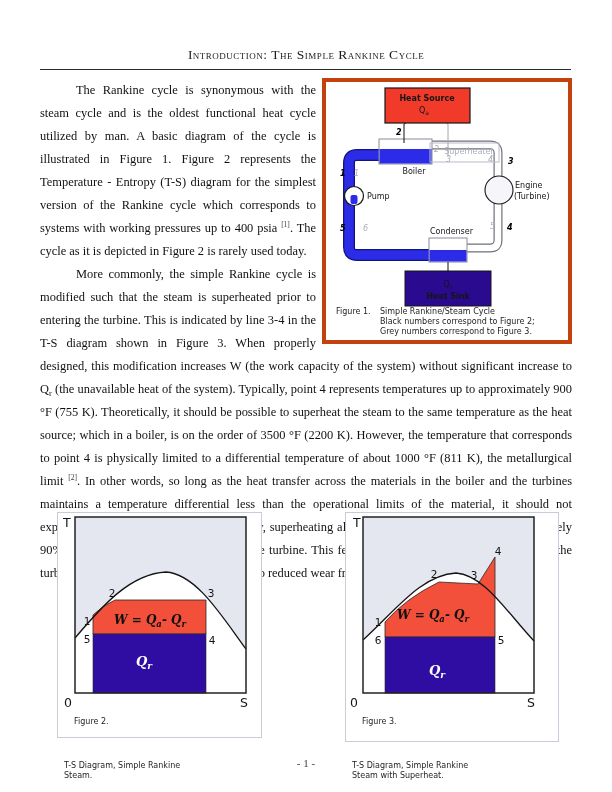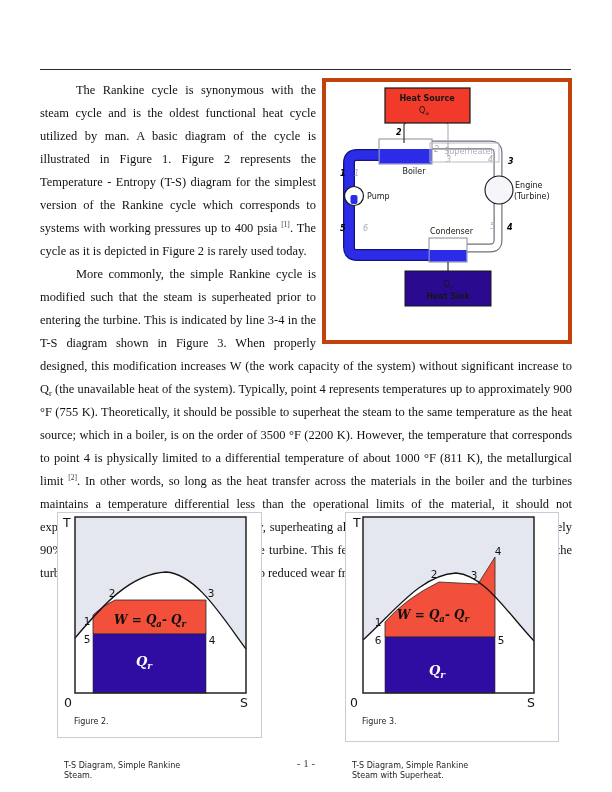--- a/index.html
+++ b/index.html
@@ -40,20 +40,21 @@
   .qlab{font-size:13px;font-style:italic;font-weight:bold;
         font-family:"DejaVu Serif", serif;fill:#ffffff;}
   .qlab-s{font-size:9px;font-style:italic;font-weight:bold;
         font-family:"DejaVu Serif", serif;fill:#ffffff;}
 </style>
 </head>
 <body>
 
 <div class="page">
 
+  <div class="hdr">Introduction: The Simple Rankine Cycle</div>
   <div class="hdr-rule"></div>
 
   <div class="content">
 
     <div class="fig1">
       <svg width="240" height="228" viewBox="0 0 240 228">
 
         <path d="M98,63 L164,63 Q172,63 172,71 L172,158 Q172,166 164,166 L134,166" fill="none" stroke="#6f6f78" stroke-width="9"></path>
         <path d="M98,63 L164,63 Q172,63 172,71 L172,158 Q172,166 164,166 L134,166" fill="none" stroke="#ffffff" stroke-width="6.6"></path>
 
@@ -98,20 +99,28 @@
         <text x="181" y="148" class="blk-n">4</text>
         <text x="14" y="149" class="blk-n">5</text>
 
         <text x="28" y="94" class="gry-n">1</text>
         <text x="108" y="70" class="gry-n">2</text>
         <text x="120" y="80" class="gry-n">3</text>
         <text x="162" y="80" class="gry-n">4</text>
         <text x="164" y="147" class="gry-n">5</text>
         <text x="37" y="149" class="gry-n">6</text>
       </svg>
+      <div class="figcap">
+        <div class="lbl">Figure 1.</div>
+        <div>
+          <div>Simple Rankine/Steam Cycle</div>
+          <div>Black numbers correspond to Figure 2;</div>
+          <div>Grey numbers correspond to Figure 3.</div>
+        </div>
+      </div>
     </div>
 
     <p><span>The Rankine cycle is synonymous with the steam cycle and is the oldest functional heat cycle utilized by man.  A basic diagram of the cycle is illustrated in Figure 1.  Figure 2 represents the Temperature - Entropy (T-S) diagram for the simplest version of the Rankine cycle which corresponds to systems with working pressures up to 400 psia </span><sup class="cite">[1]</sup><span>.  The cycle as it is depicted in Figure 2 is rarely used today.</span></p>
 
     <p><span>More commonly, the simple Rankine cycle is modified such that the steam is superheated prior to entering the turbine.  This is indicated by line 3-4 in the T-S diagram shown in Figure 3.  When properly designed, this modification increases W (the work capacity of the system) without significant increase to Q</span><sub class="var">r</sub><span> (the unavailable heat of the system).  Typically, point 4 represents temperatures up to approximately 900 °F (755 K).  Theoretically, it should be possible to superheat the steam to the same temperature as the heat source; which in a boiler, is on the order of 3500 °F (2200 K).  However, the temperature that corresponds to point 4 is physically limited to a differential temperature of about 1000 °F (811 K), the metallurgical limit </span><sup class="cite">[2]</sup><span>.  In other words, so long as the heat transfer across the materials in the boiler and the turbines maintains a temperature differential less than the operational limits of the material, it should not experience catastrophic failure.  Additionally, superheating allows the steam to still remain approximately 90% (or greater) dry as it exhausts from the turbine.  This feature of the superheated cycle simplifies the turbine design and extends turbine life due to reduced wear from water impingement on the blades.</span></p>
   </div>
 
   <div class="tsbox" style="left:57px;top:512px;width:203px;height:224px;">
     <svg width="203" height="198" viewBox="0 0 203 198">
       <rect x="17" y="4" width="171" height="176" fill="#ffffff"></rect>

